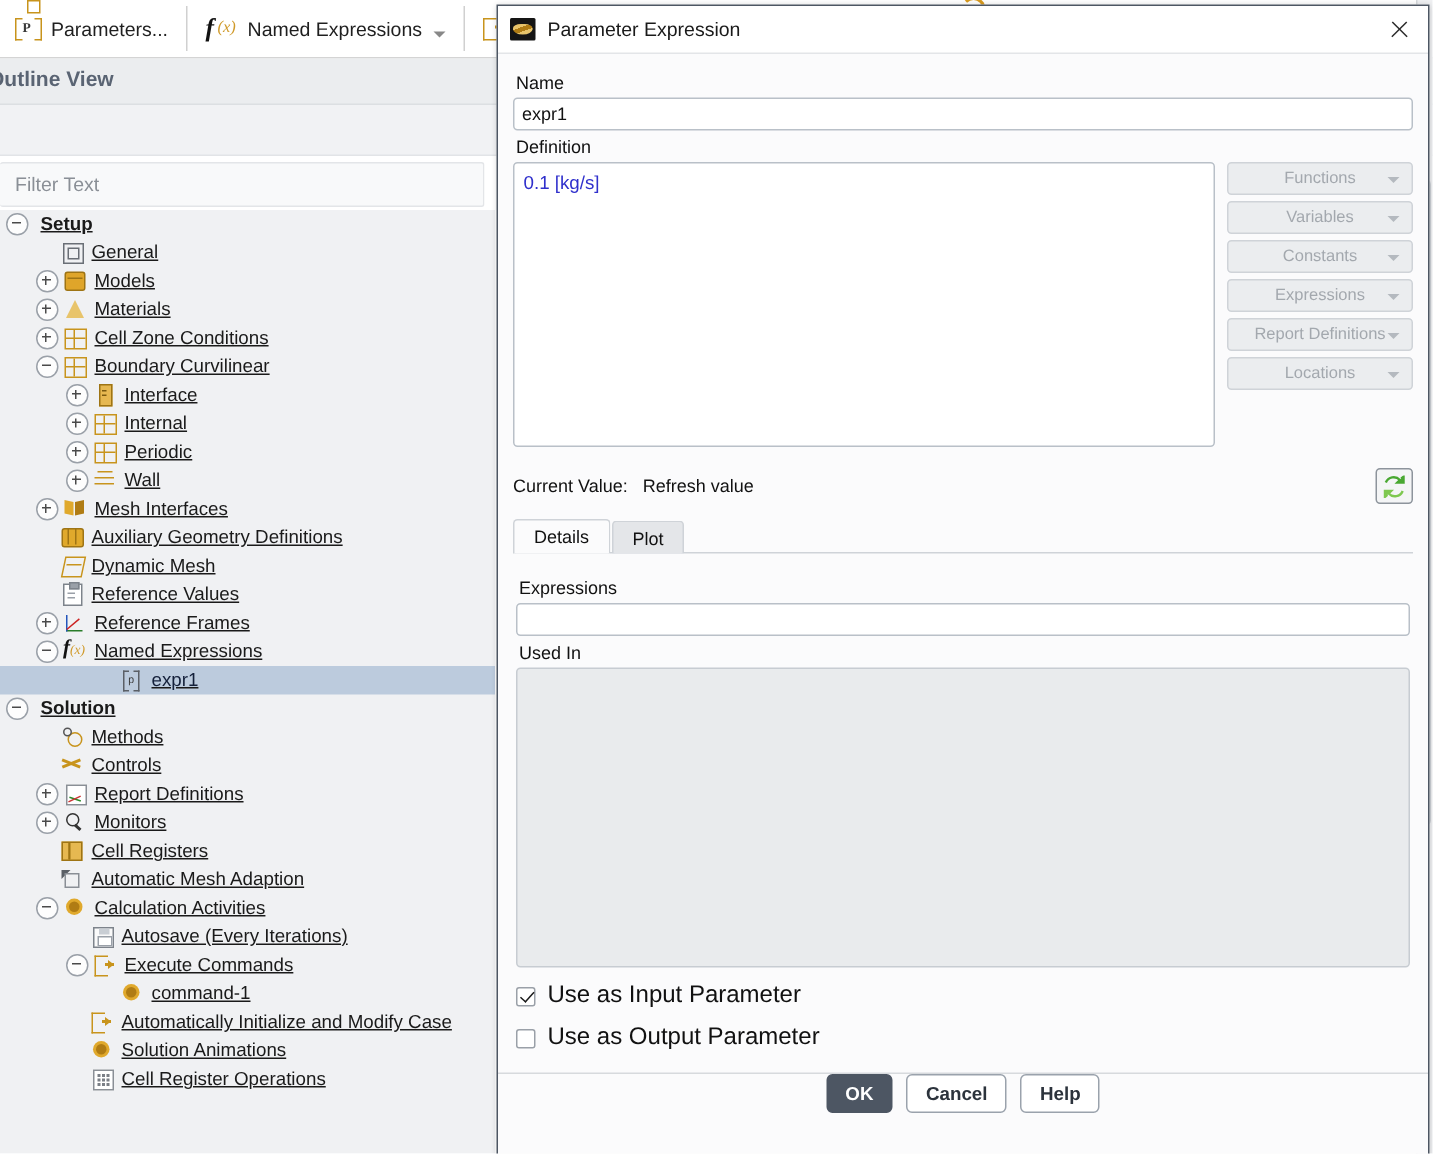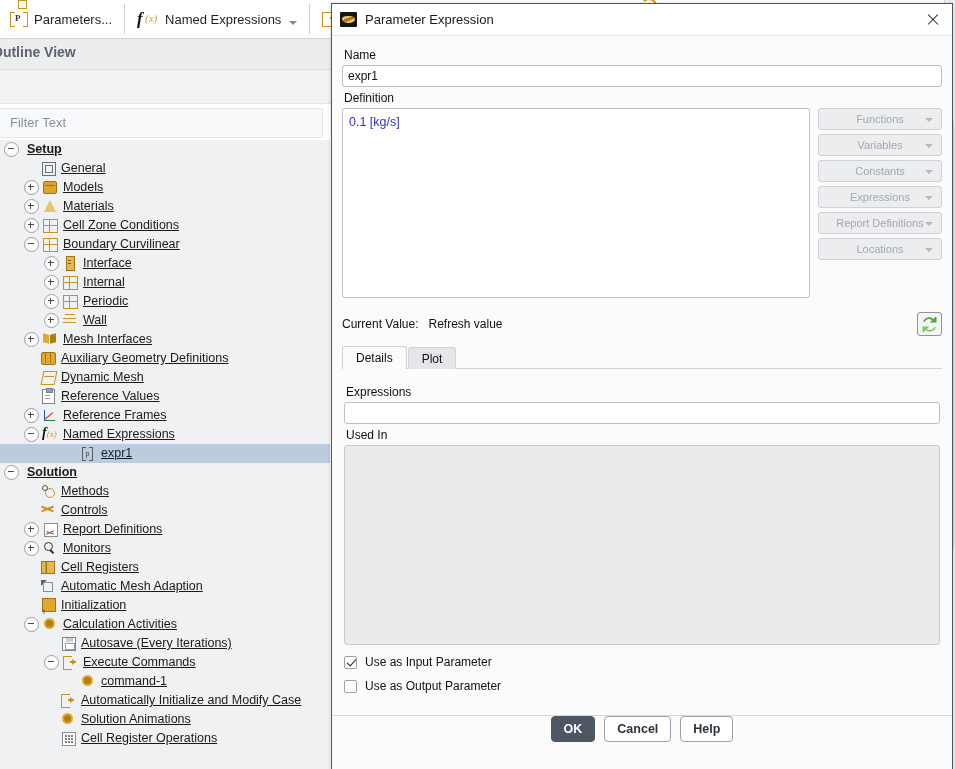--- a/index.html
+++ b/index.html
@@ -296,21 +296,21 @@
   .chk {
     width: 13px; height: 13px; box-sizing: border-box;
     border: 1px solid #9aa0a8; background: #fff; border-radius: 2px;
     position: relative; margin-right: 8px; flex: 0 0 auto;
   }
   .chk.on:after {
     content: ""; position: absolute; left: 3.5px; top: 0.5px;
     width: 4px; height: 8px; border: solid #1a1a1a;
     border-width: 0 1.8px 1.8px 0; transform: rotate(42deg);
   }
-  .chk-lab { font-size: 12px; color: #111; }
+  .chk-lab { font-size: 16px; color: #111; }
 
   .dlg-footer {
     flex: 0 0 auto; height: 54px; border-top: 1px solid #d7dadd;
     display: flex; justify-content: center; gap: 9px;
     background: #fbfbfc;
   }
   .btn {
     min-width: 34px; height: 26px; box-sizing: border-box; padding: 0 12px;
     border-radius: 4px; font-size: 12.5px; font-weight: bold;
     display: flex; align-items: center; justify-content: center;
@@ -592,28 +592,20 @@
         <div class="tree-row">
           <span style="display: inline-block; flex: 0 0 auto; width: 24px;"></span>
           <span class="exp bare"></span>
           <span class="ti">
             <span class="i-mesha">
               <span class="a"></span>
               <span class="g"></span>
             </span>
           </span>
           <span class="tlabel">Automatic Mesh Adaption</span>
-        </div>
-        <div class="tree-row">
-          <span style="display: inline-block; flex: 0 0 auto; width: 24px;"></span>
-          <span class="exp bare"></span>
-          <span class="ti">
-            <span class="i-init"></span>
-          </span>
-          <span class="tlabel">Initialization</span>
         </div>
         <div class="tree-row">
           <span style="display: inline-block; flex: 0 0 auto; width: 24px;"></span>
           <span class="exp"></span>
           <span class="ti">
             <span class="i-star"></span>
           </span>
           <span class="tlabel">Calculation Activities</span>
         </div>
         <div class="tree-row">

